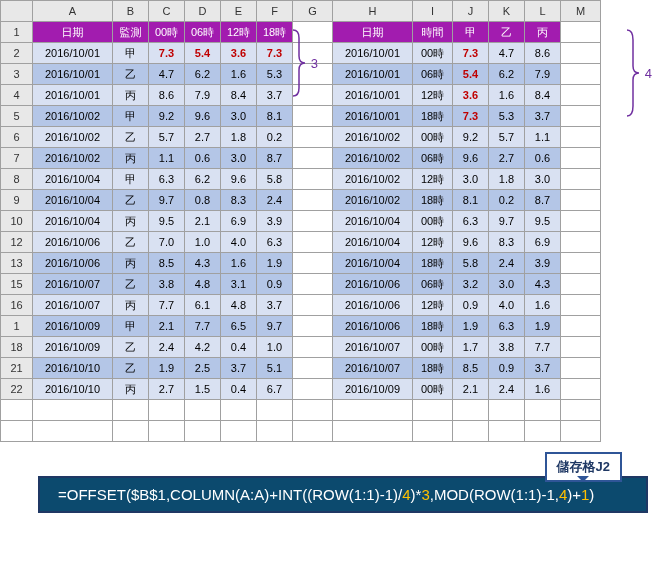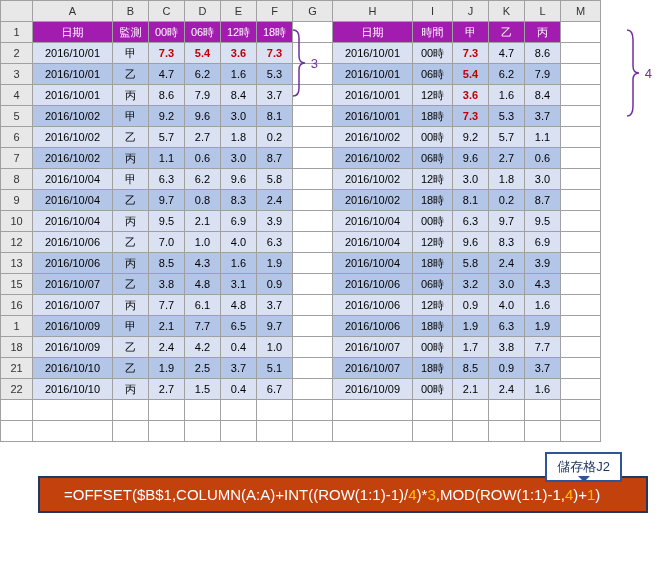--- a/index.html
+++ b/index.html
@@ -14,23 +14,23 @@
 .corner{background:#e8e8e8;width:32px}
 .thead{background:#a21caf;color:#fff;font-weight:normal}
 .trow{background:#D9E1F2}
 .trow.alt{background:#B4C6E7}
 .red{color:#c00000;font-weight:bold}
 .brace{position:absolute;color:#7030a0;font-size:13px;pointer-events:none}
 .brace-l{left:286px;top:28px;width:26px;height:70px}
 .brace-r{left:620px;top:28px;width:26px;height:90px}
 .brace svg{width:100%;height:100%}
 .brace .lbl{position:absolute;top:50%;transform:translateY(-50%);color:#7030a0}
-.formula-bar{position:absolute;left:38px;top:476px;width:610px;background:#c2410c;color:#fff;padding:8px 24px;font-size:15px;font-family:"Segoe UI",Arial;border:2px solid #1f3864;z-index:10}
+.formula-bar{position:absolute;left:38px;top:476px;width:610px;background:#0c4a6e;color:#fff;padding:8px 18px;font-size:15px;font-family:"Segoe UI",Arial;border:2px solid #1f3864;z-index:10}
 .formula-bar .orange{color:#FFC000}
-.callout{position:absolute;right:48px;top:452px;background:#fff;border:2px solid #2F5597;padding:4px 10px;font-size:13px;color:#1f3864;font-weight:normal;z-index:11}
+.callout{position:absolute;right:48px;top:452px;background:#fff;border:2px solid #2F5597;padding:4px 10px;font-size:13px;color:#1f3864;font-weight:bold;z-index:11}
 .callout:after{content:"";position:absolute;bottom:-8px;left:50%;margin-left:-6px;border:6px solid transparent;border-top-color:#2F5597}
 </style>
 </head>
 <body>
 
 <div class="sheet">
 <table>
 <thead>
 <tr>
 <th class="corner"></th>

